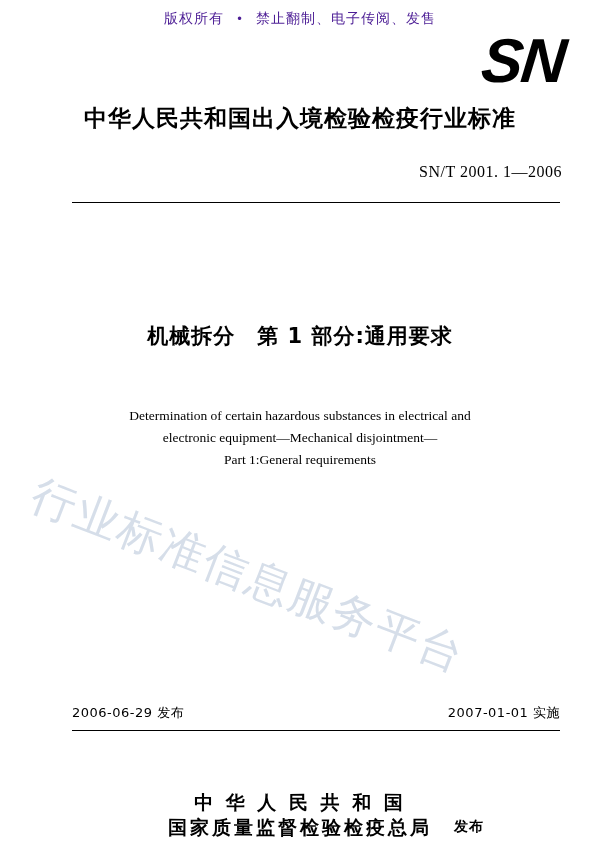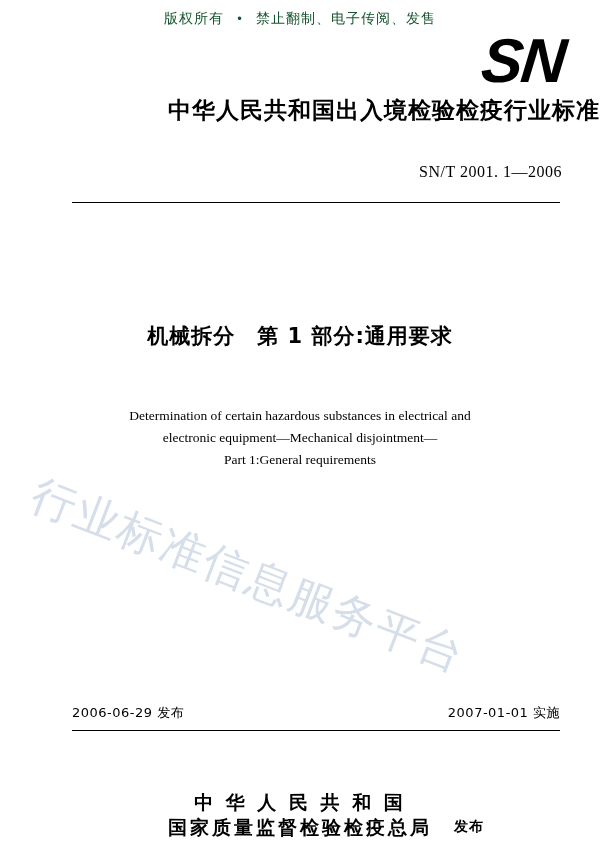--- a/index.html
+++ b/index.html
@@ -17,21 +17,21 @@
     color: #000000;
   }
 
   
   .copyright {
     position: absolute;
     top: 10px;
     left: 0;
     width: 100%;
     text-align: center;
-    color: #14532d;
+    color: #4c1d95;
     font-family: "DejaVu Sans", sans-serif;
     font-size: 14px;
     letter-spacing: 1px;
     white-space: nowrap;
   }
   .copyright .dot {
     display: inline-block;
     margin: 0 12px;
     font-size: 12px;
     vertical-align: middle;
@@ -48,24 +48,24 @@
     letter-spacing: -2px;
     line-height: 1;
     color: #000;
     font-style: italic;
     transform: skewX(-6deg);
   }
 
   
   .std-title {
     position: absolute;
-    top: 95px;
-    left: 0;
-    width: 100%;
-    text-align: right;
+    top: 103px;
+    left: 0;
+    width: 100%;
+    text-align: center;
     font-family: "DejaVu Sans", sans-serif;
     font-weight: bold;
     font-size: 23px;
     letter-spacing: 1px;
     white-space: nowrap;
   }
 
   
   .std-number {
     position: absolute;

